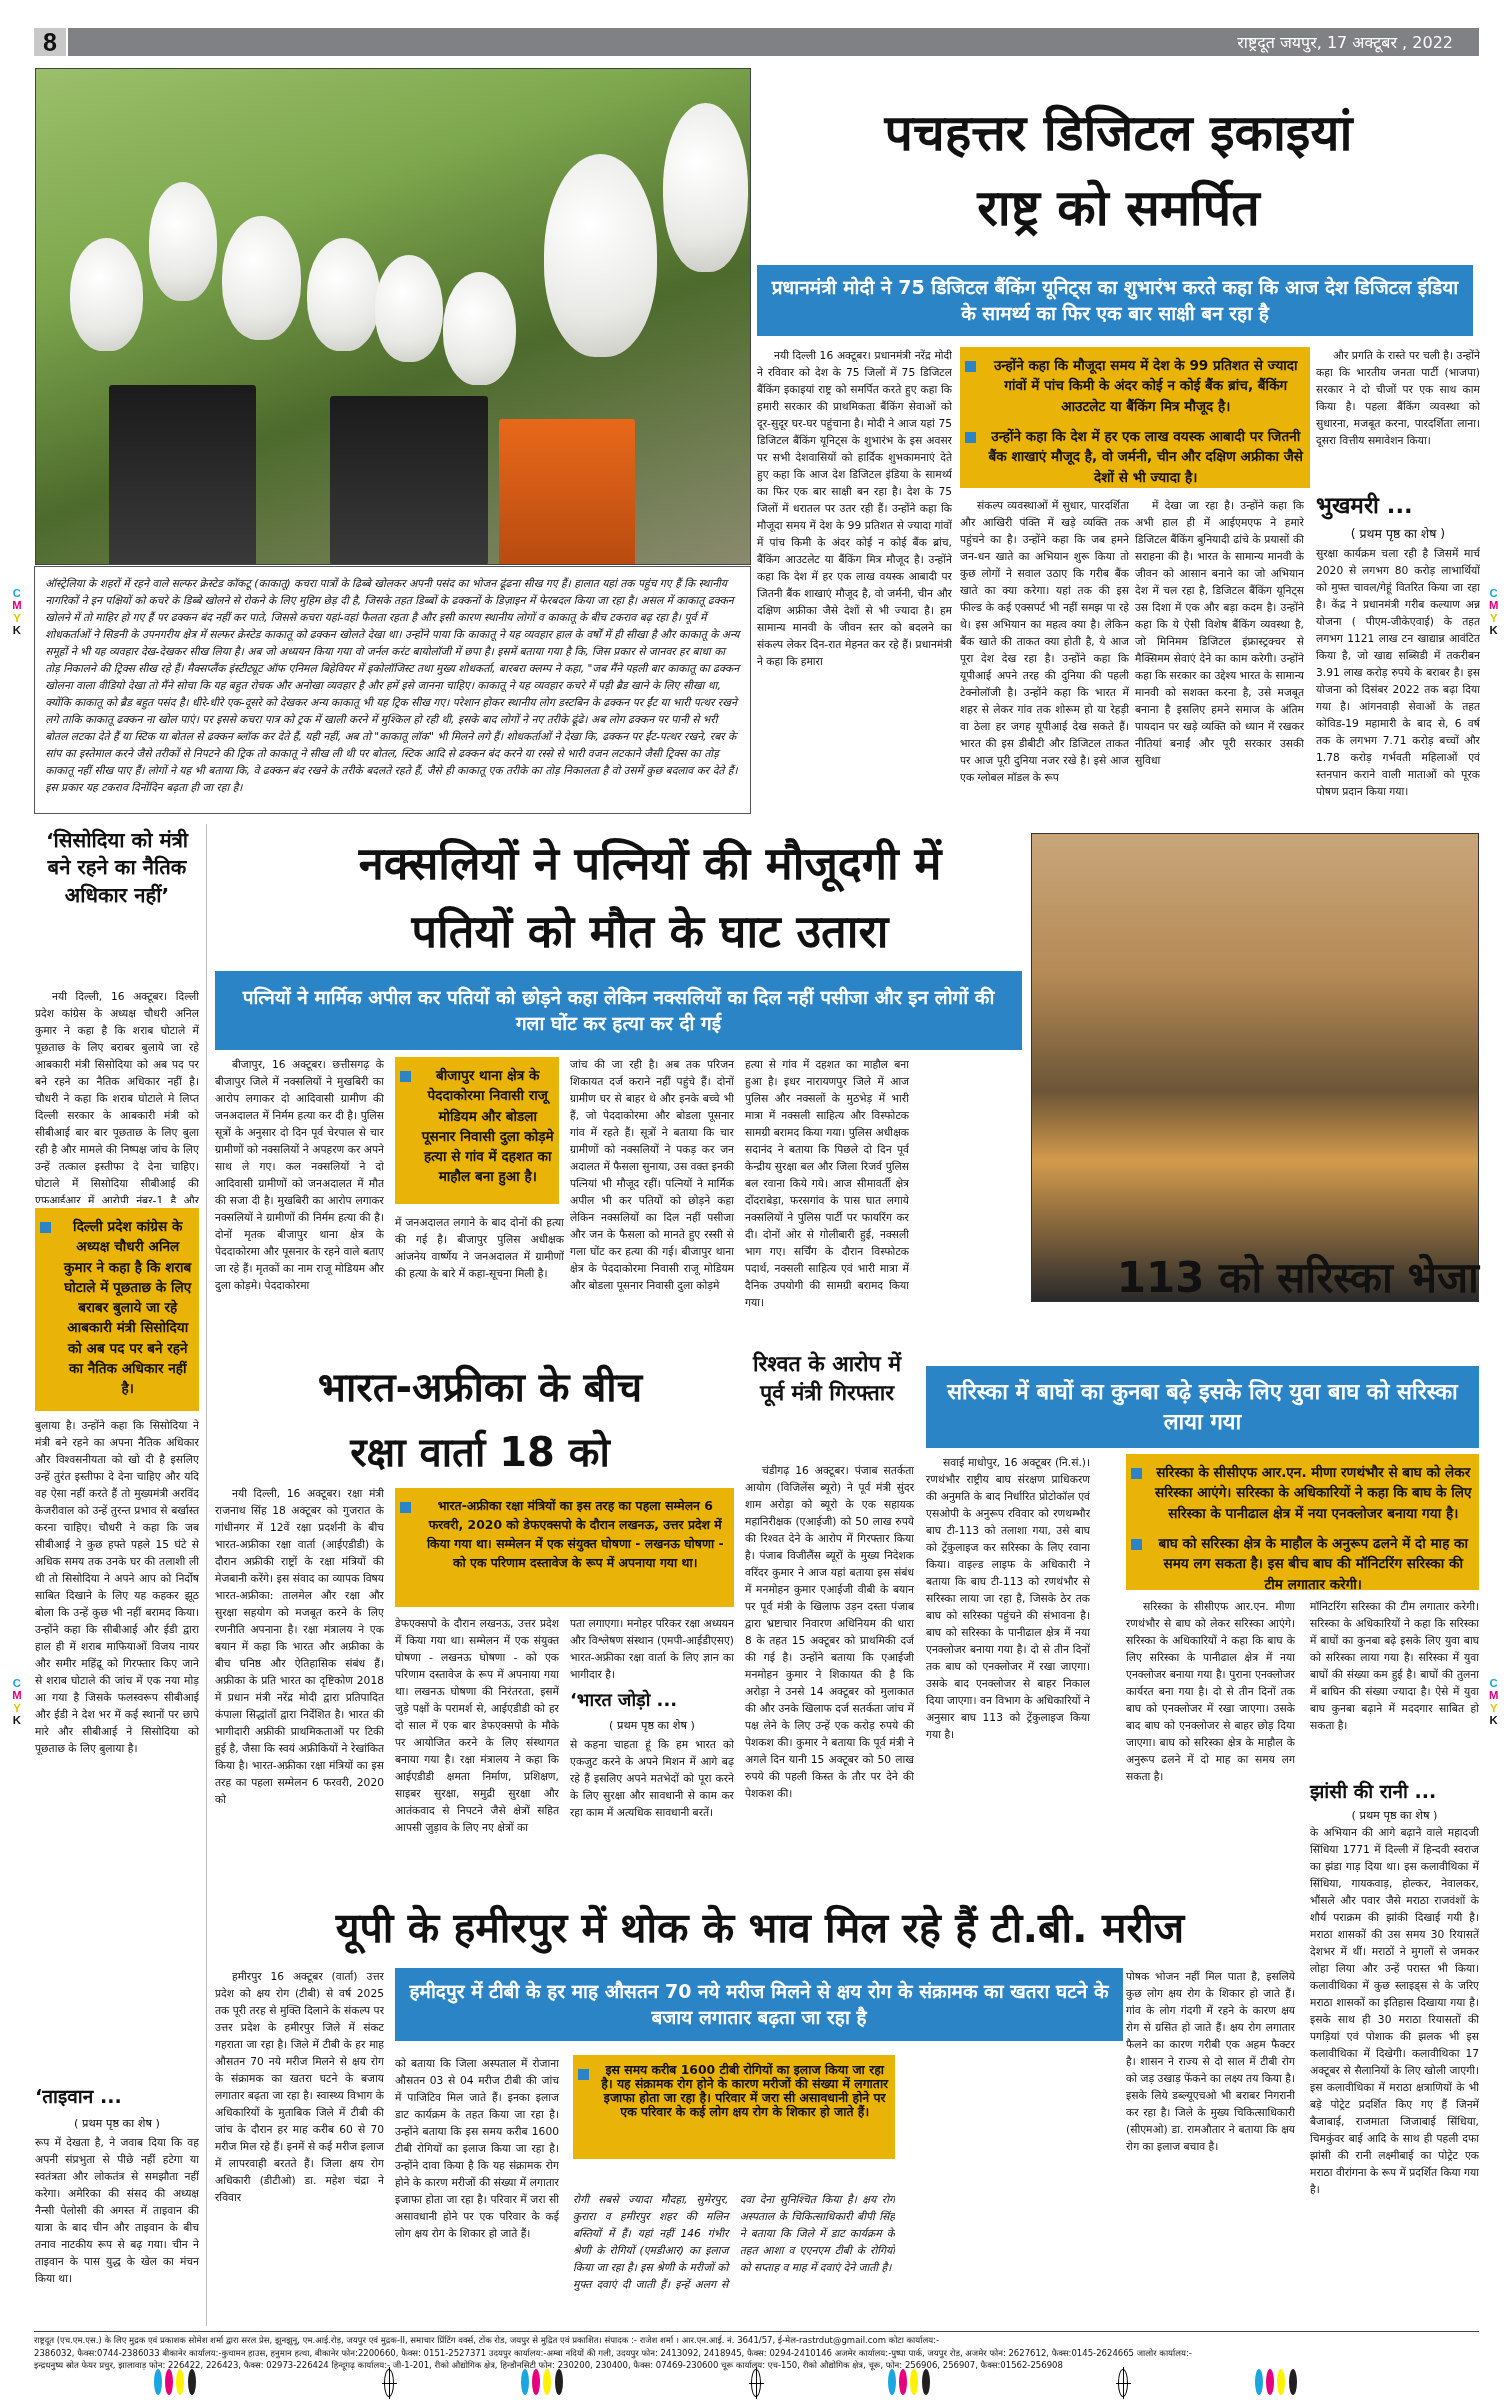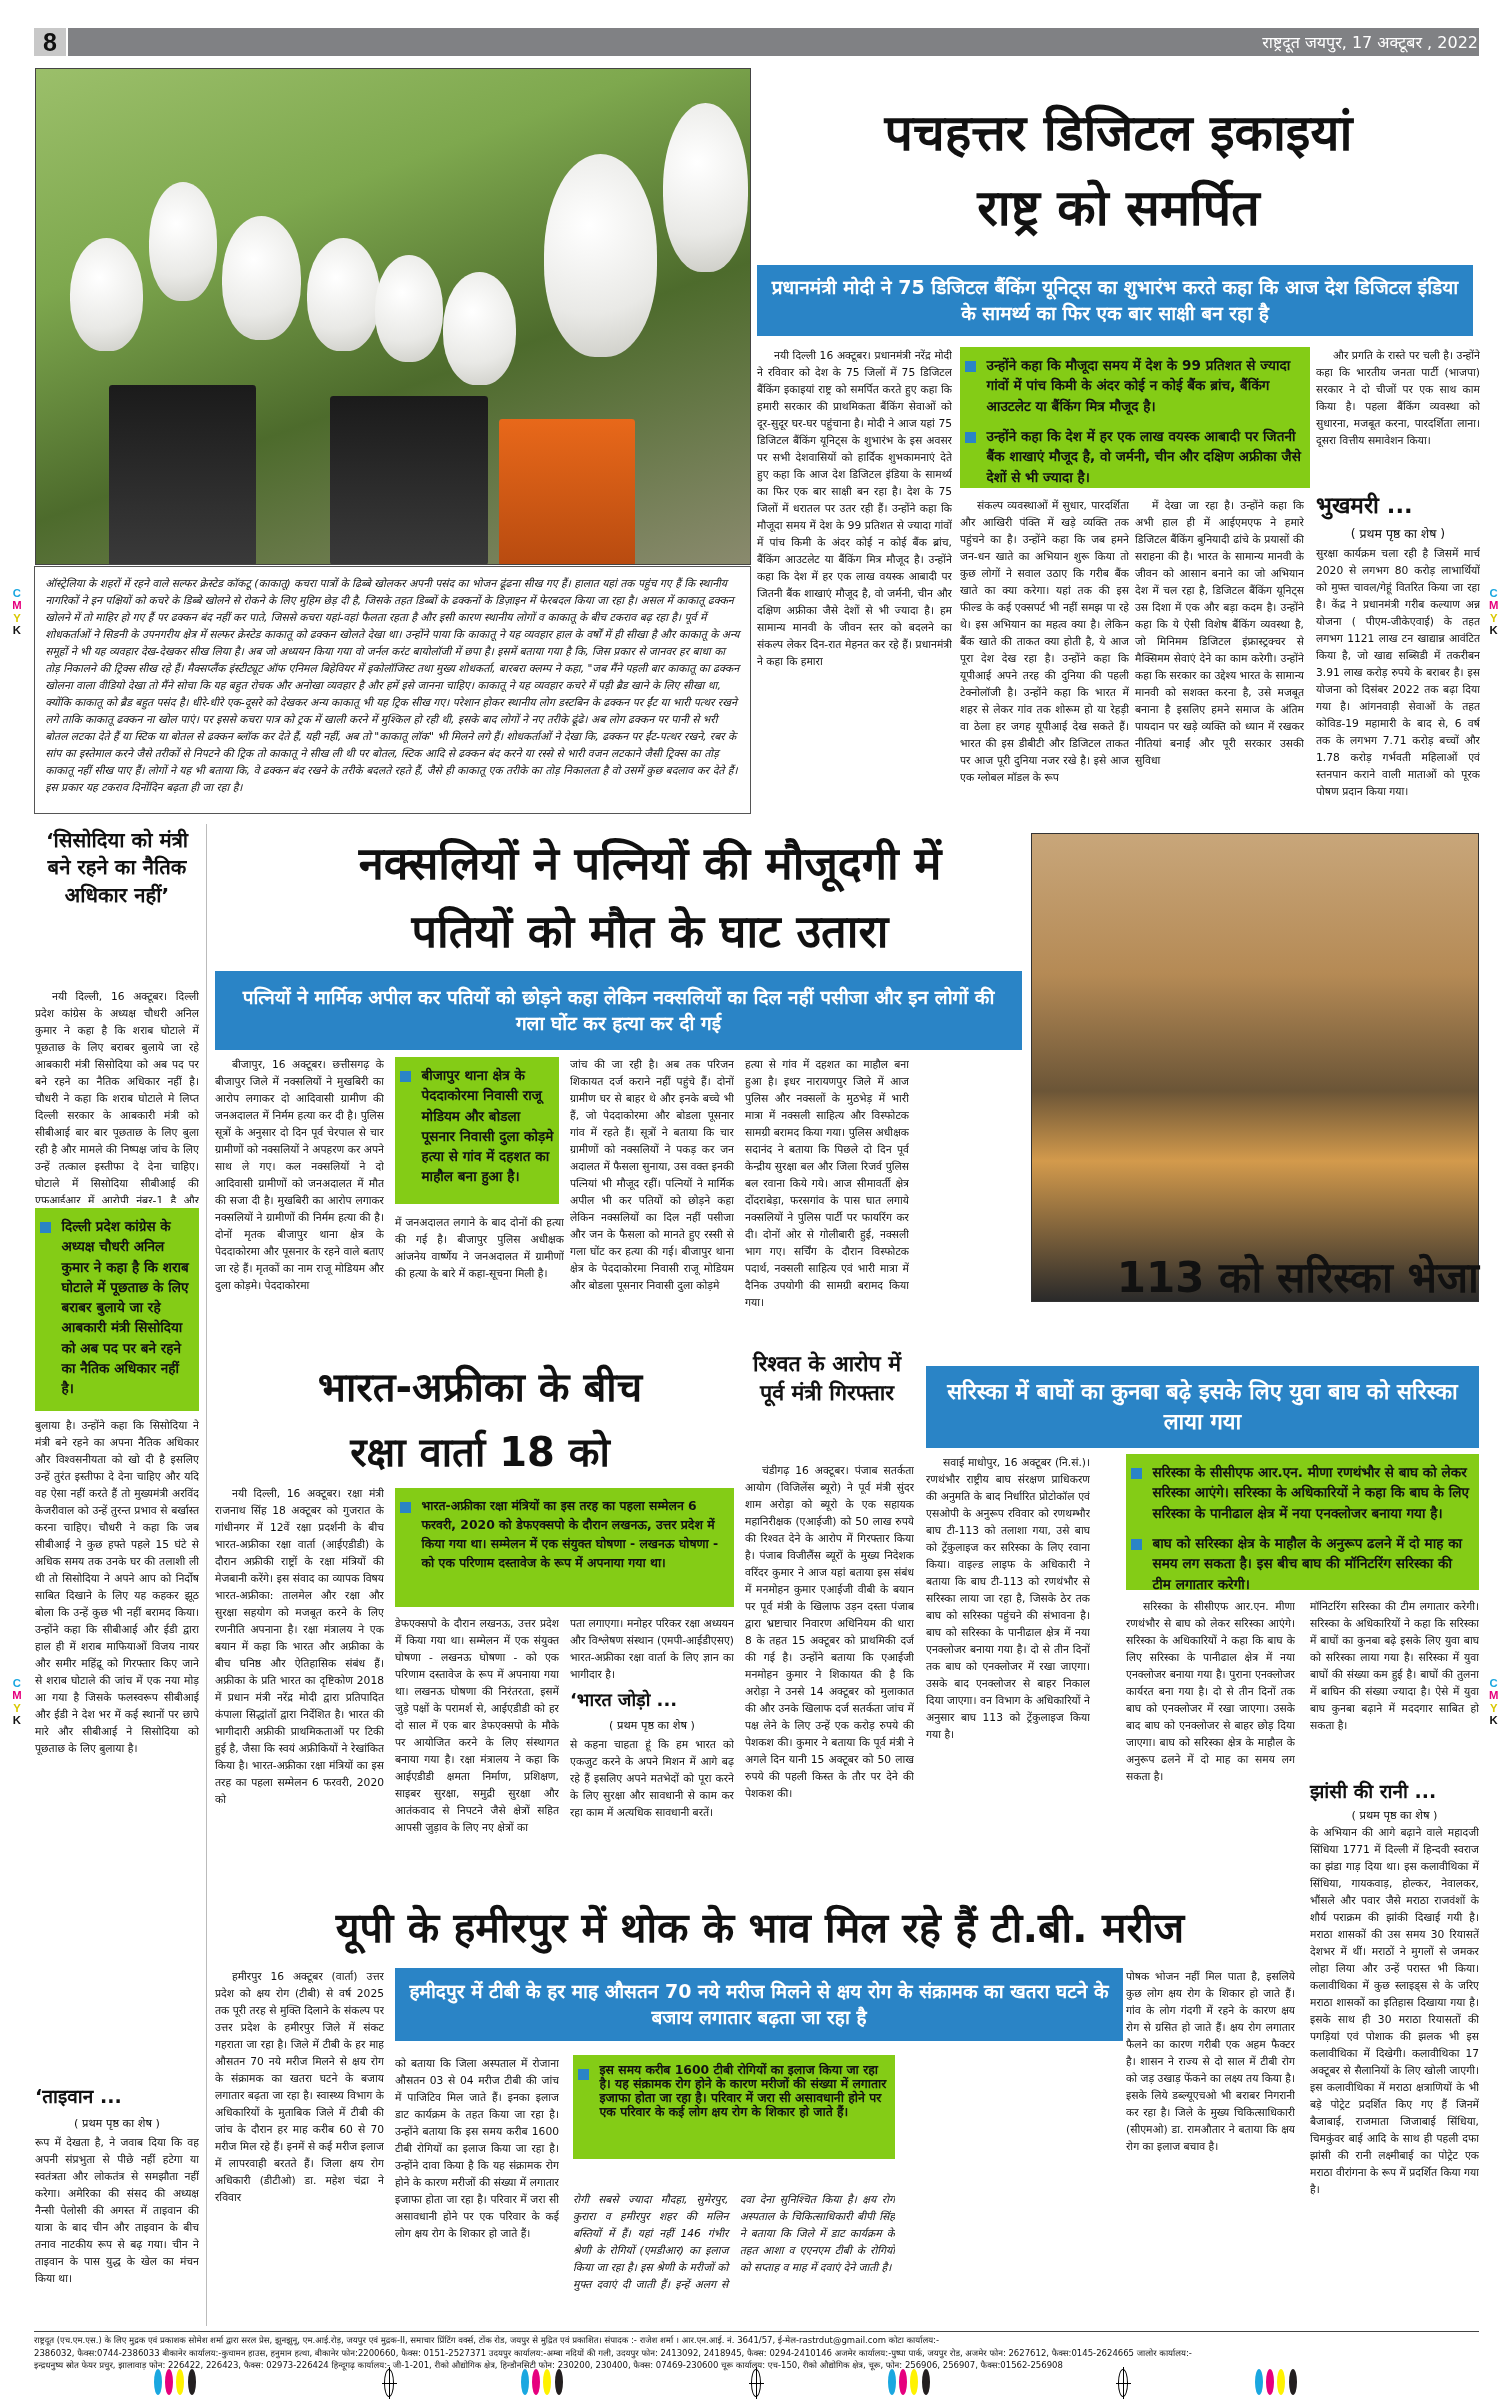--- a/index.html
+++ b/index.html
@@ -1,28 +1,28 @@
 <!DOCTYPE html>
 <html style="font-size:9px"><head>
 <meta charset="utf-8">
 <style>
   * { box-sizing: border-box; margin: 0; padding: 0; }
   body { width: 1512px; height: 2401px; background: #ffffff; font-family: "DejaVu Sans", sans-serif; color: #111; position: relative; overflow: hidden; }
   .abs { position: absolute; }
   .masthead { left: 34px; top: 28px; width: 1445px; height: 28px; background: #808184; display: flex; align-items: center; justify-content: flex-end; }
   .pageno { position: absolute; left: 34px; top: 28px; width: 34px; height: 28px; background: #c8c8c8; border-right: 2.3px solid #fff; font-family: "Liberation Sans", sans-serif; font-weight: bold; font-size: 25px; display: flex; align-items: center; justify-content: center; color: #111; }
-  .dateline { color: #fff; font-size: 16px; padding-right: 1px; font-family: "DejaVu Sans", sans-serif; }
+  .dateline { color: #fff; font-size: 16px; padding-right: 26px; font-family: "DejaVu Sans", sans-serif; }
   .photo { background: linear-gradient(160deg, #9bbf6a 0%, #7ea84e 30%, #4d6b2c 60%, #8a8a6e 100%); border: 0.6px solid #444; }
   .cockatoo { position:absolute; border-radius: 50% 50% 45% 45%; background: radial-gradient(circle at 40% 35%, #ffffff, #e9e9e6 60%, #c9c9c2); }
   .bin { position:absolute; background: linear-gradient(#1b1b1b, #3a3a3a); border-radius: 3.4px; }
   .tigerphoto { background: linear-gradient(180deg, #c8a67a 0%, #b58a55 30%, #6b5537 55%, #d39a4c 70%, #2a2a2a 100%); border: 0.6px solid #333; }
   .caption-box { border: 1.1px solid #555; padding: 8px 10.2px; font-style: italic; font-size: 10.7px; line-height: 17px; color: #111; }
   .headline { font-weight: bold; color: #111; text-align: center; line-height: 1.25; font-family: "DejaVu Sans", sans-serif; }
   .deck { background: #2a84c6; color: #fff; font-weight: bold; text-align: center; display:flex; align-items:center; justify-content:center; line-height: 1.35; padding: 5.6px 11.3px; }
-  .callout { background: #84cc16; padding: 8px 5px; font-weight: bold; line-height: 1.45; color: #111; }
+  .callout { background: #eab308; padding: 8px 5px; font-weight: bold; line-height: 1.45; color: #111; text-align: center; }
   .callout .bullet-item { display: flex; gap: 10.2px; margin-bottom: 10.2px; }
   .callout .sq { flex: 0 0 11.3px; height: 11.3px; background: #2a84c6; margin-top: 5.6px; }
   .col { font-size: 10.7px; line-height: 17px; text-align: justify; color: #111; }
   .col p { text-indent: 17px; }
   .sidehead { font-weight: bold; font-size: 20.3px; text-align: center; line-height: 1.35; }
   .subhead { font-weight: bold; font-size: 22.6px; line-height: 1.3; }
   .cmyk { position:absolute; font-family: "Liberation Sans", sans-serif; font-weight: bold; font-size: 11.3px; line-height: 12.4px; text-align:center; width: 11.3px; }
   .footer-line { font-size: 8.5px; line-height: 12.4px; color: #111; white-space: nowrap; overflow: hidden; }
   .reg-dot { display:inline-block; width: 8px; height: 26px; border-radius: 50%; margin: 0 1.7px; }
   .crosshair { position:absolute; width: 10.2px; height: 28px; border: 1.1px solid #000; border-radius: 50%; }

